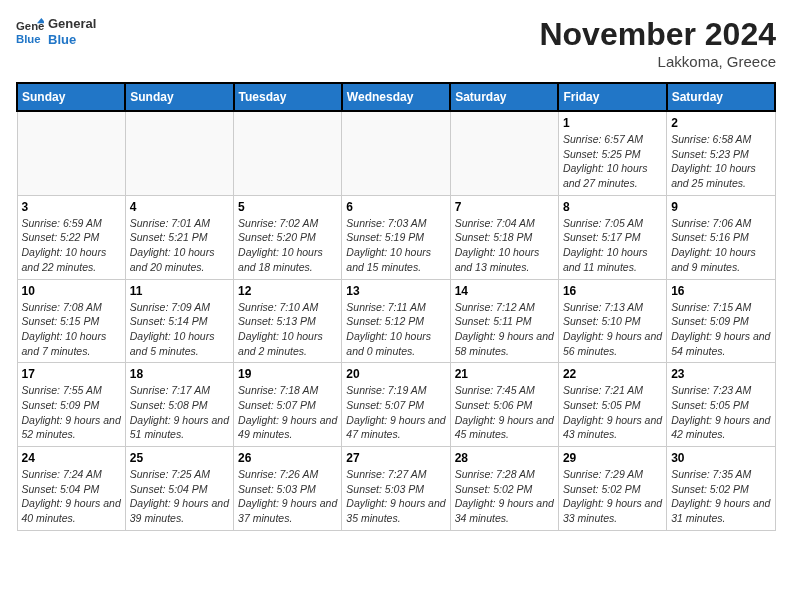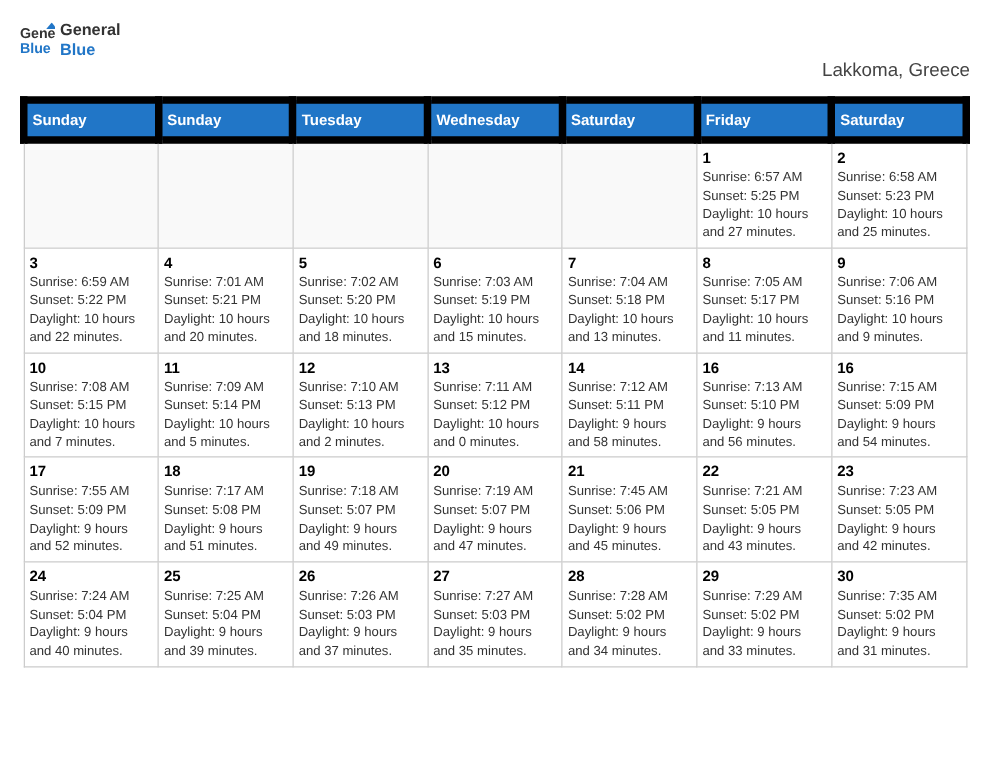--- a/index.html
+++ b/index.html
@@ -39,34 +39,33 @@
     }
     .title-block h1 {
       font-size: 32px;
       font-weight: bold;
       color: #222;
     }
     .title-block h2 {
       font-size: 15px;
       color: #444;
       font-weight: normal;
-      margin-top: 32px;
     }
     .calendar {
       width: 100%;
       border-collapse: collapse;
       font-size: 11px;
     }
     .calendar thead tr th {
       background: #2176c7;
       color: #fff;
       padding: 6px 4px;
       text-align: left;
       font-size: 12px;
-      border: 6px solid #000000;
+      border: 2px solid #000000;
     }
     .calendar tbody tr td {
       border: 1px solid #ccc;
       vertical-align: top;
       padding: 4px;
       width: calc(100% / 7);
       min-height: 80px;
       height: 80px;
       background: #fff;
     }
@@ -79,38 +78,40 @@
     .day-num {
       font-weight: bold;
       font-size: 12px;
       display: block;
       margin-bottom: 2px;
     }
     .day-info {
       color: #333;
       font-size: 10.5px;
       line-height: 1.4;
+      font-style: italic;
     }
   </style>
 </head>
 <body>
 
 <div class="header">
   <div class="logo">
     <svg class="logo-icon" viewBox="0 0 32 32">
       <text x="0" y="14" font-size="13" font-weight="bold" fill="#333">General</text>
       <text x="0" y="28" font-size="13" font-weight="bold" fill="#2176c7">Blue</text>
       <polygon points="28,8 38,8 33,2" fill="#2176c7" transform="translate(-4, -2)"></polygon>
     </svg>
     <div class="logo-text">
       <span>General</span>
       <span>Blue</span>
     </div>
   </div>
   <div class="title-block">
+    <h1>November 2024</h1>
     <h2>Lakkoma, Greece</h2>
   </div>
 </div>
 
 <table class="calendar">
   <thead>
     <tr>
     <th>Sunday</th>
         <th>Sunday</th>
         <th>Tuesday</th>

